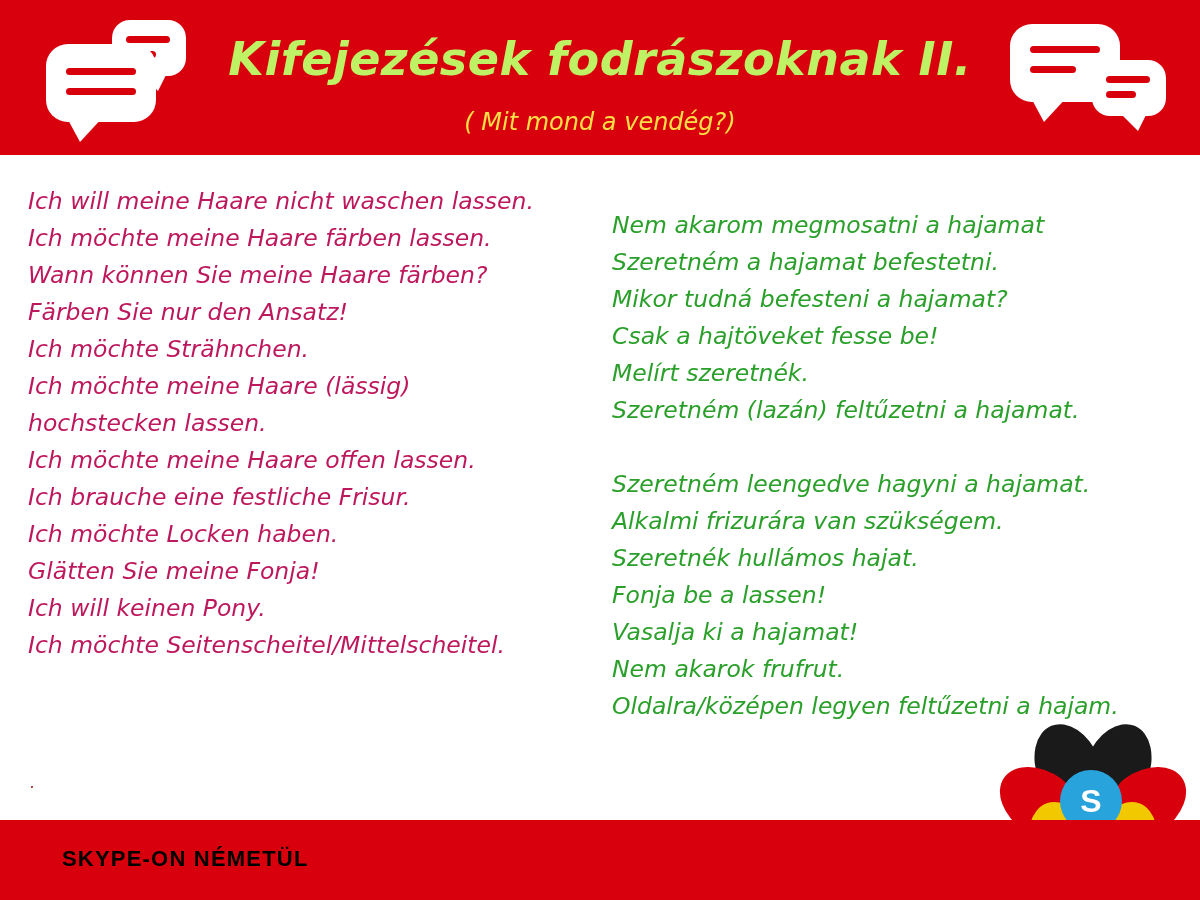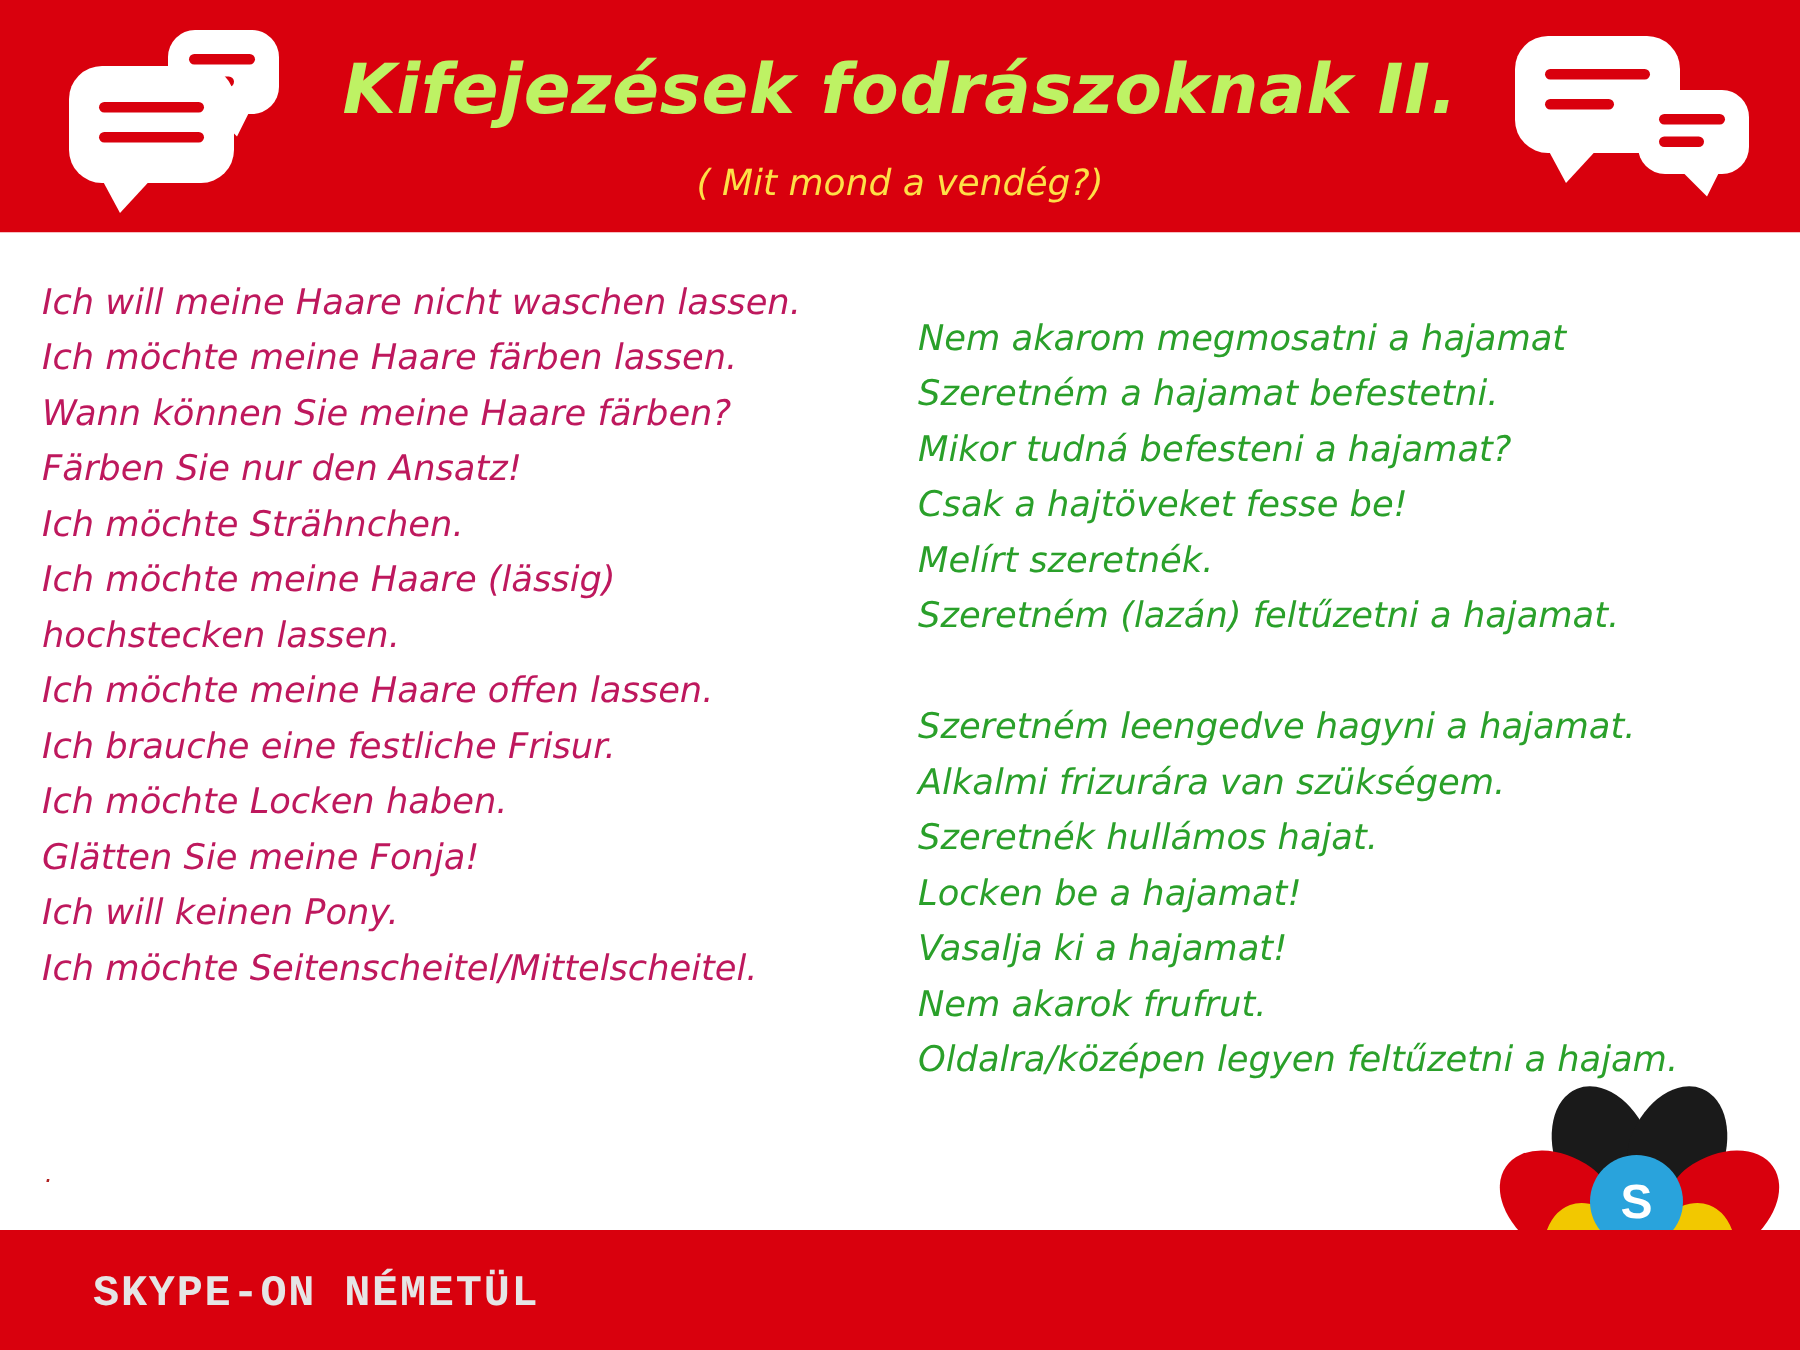--- a/index.html
+++ b/index.html
@@ -156,24 +156,24 @@
     left: 0;
     top: 820px;
     width: 1200px;
     height: 80px;
     background: #d9000d;
   }
   .footer-text {
     position: absolute;
     left: 62px;
     top: 26px;
-    color: #e5e5e5;
-    font-family: Liberation Mono, monospace;
+    color: #000000;
+    font-family: Liberation Sans, sans-serif;
     font-weight: bold;
-    font-size: 29px;
+    font-size: 22px;
     letter-spacing: 1.2px;
     white-space: nowrap;
   }
 
   
   .logo {
     position: absolute;
     left: 1000px;
     top: 715px;
     width: 185px;
@@ -254,21 +254,21 @@
     <div class="line">Nem akarom megmosatni a hajamat</div>
     <div class="line">Szeretném a hajamat befestetni.</div>
     <div class="line">Mikor tudná befesteni a hajamat?</div>
     <div class="line">Csak a hajtöveket fesse be!</div>
     <div class="line">Melírt szeretnék.</div>
     <div class="line">Szeretném (lazán) feltűzetni a hajamat.</div>
     <div class="line spacer"></div>
     <div class="line">Szeretném leengedve hagyni a hajamat.</div>
     <div class="line">Alkalmi frizurára van szükségem.</div>
     <div class="line">Szeretnék hullámos hajat.</div>
-    <div class="line">Locken be a hajamat!</div>
+    <div class="line">Fonja be a lassen!</div>
     <div class="line">Vasalja ki a hajamat!</div>
     <div class="line">Nem akarok frufrut.</div>
     <div class="line">Oldalra/középen legyen feltűzetni a hajam.</div>
   </div>
 
   <div class="dot-mark">.</div>
 </div>
 
 <div class="logo">
   <div class="petal" style="left:34px;  top:8px;  background:#1a1a1a; transform:rotate(-22deg);"></div>

